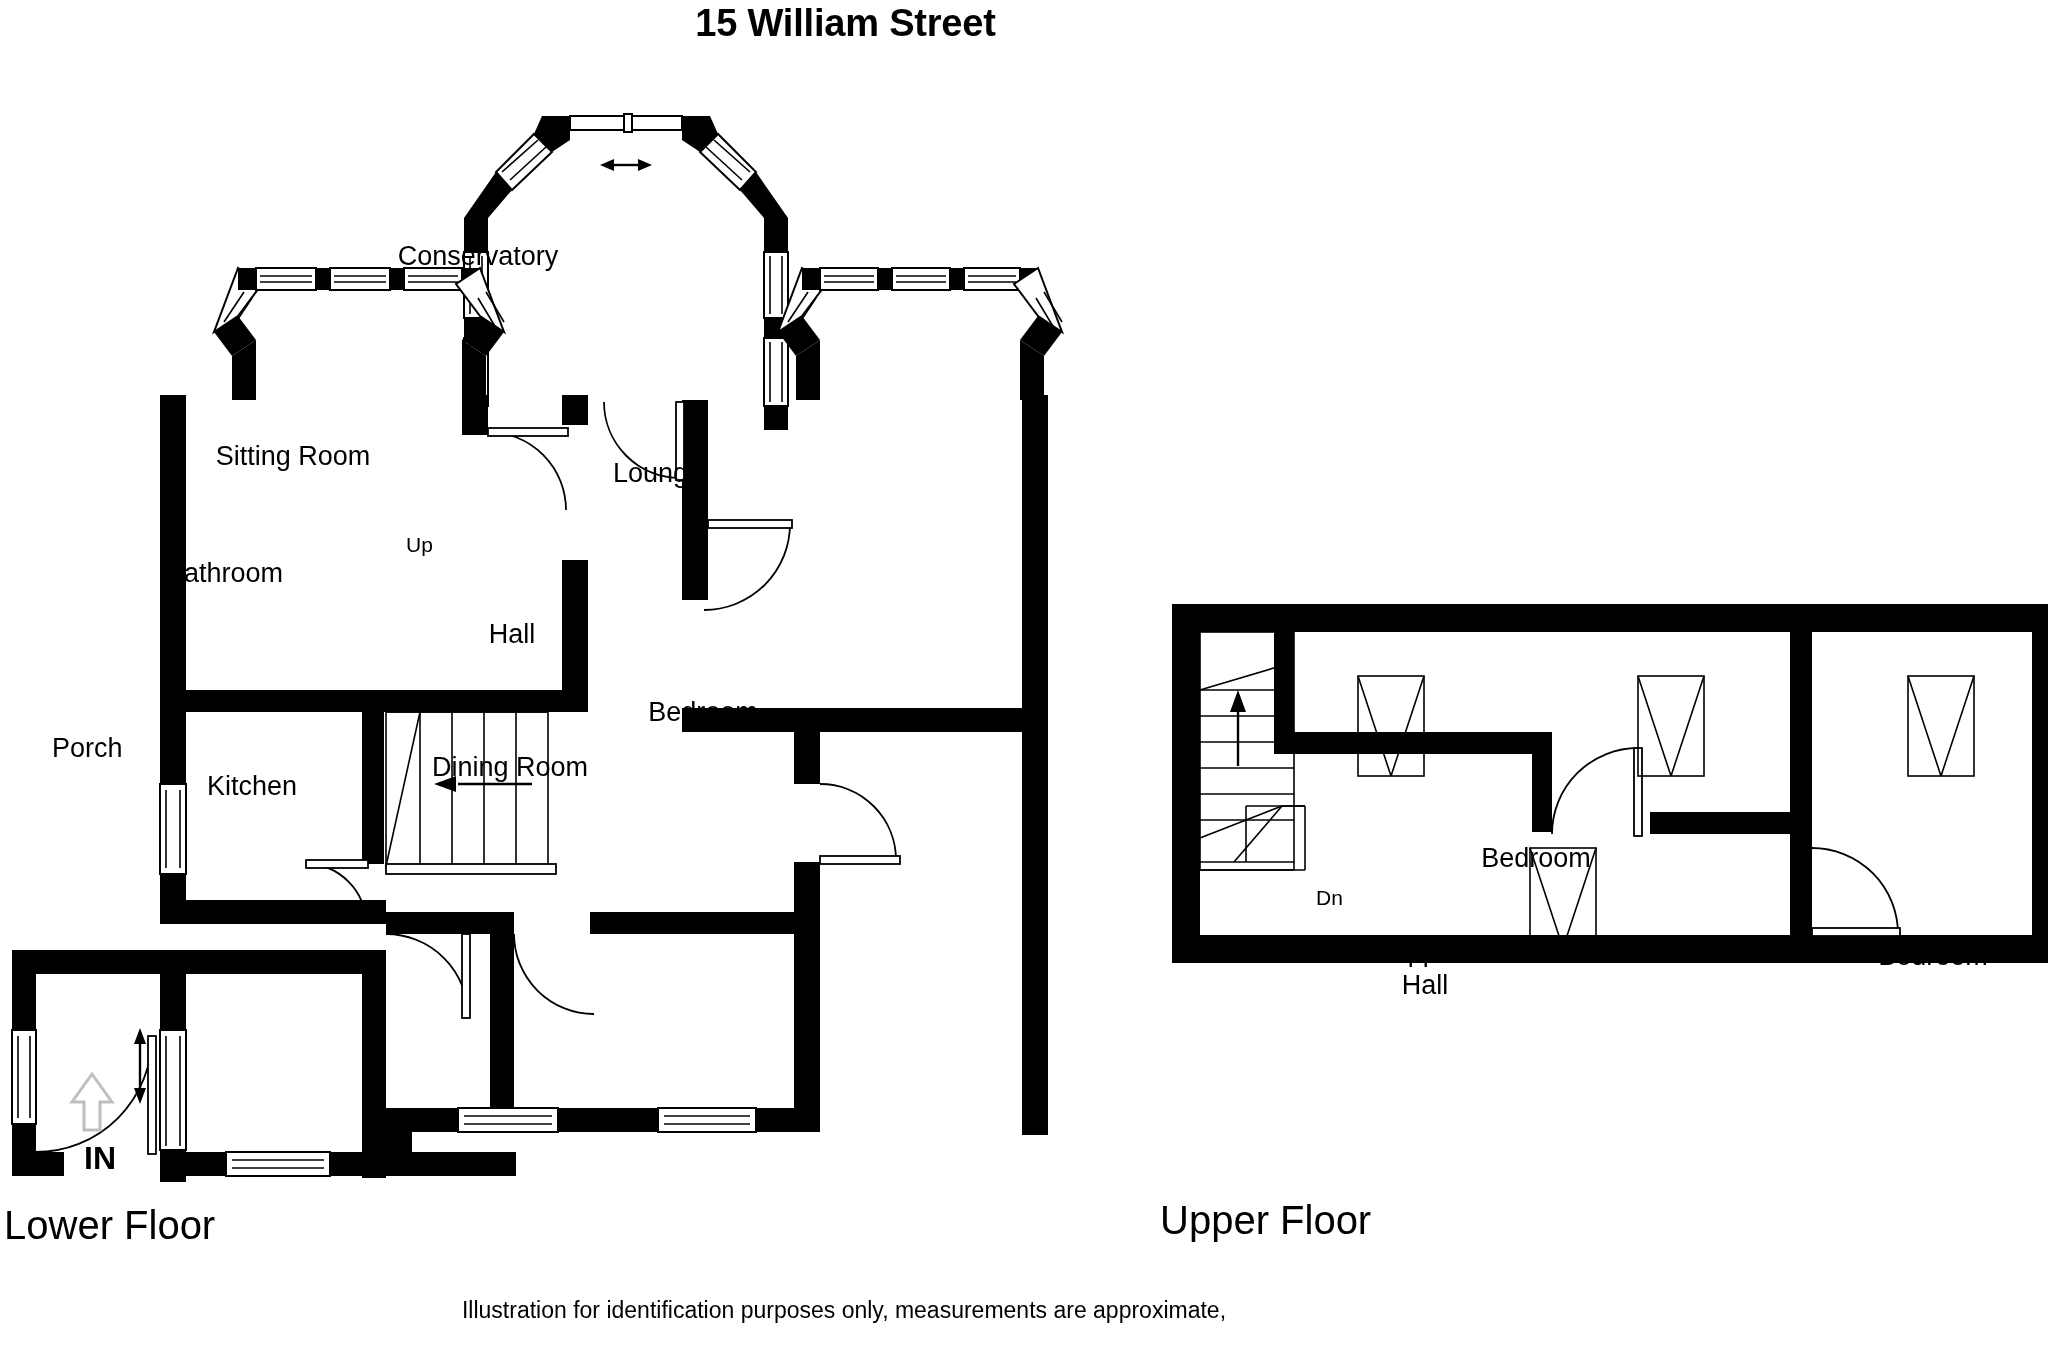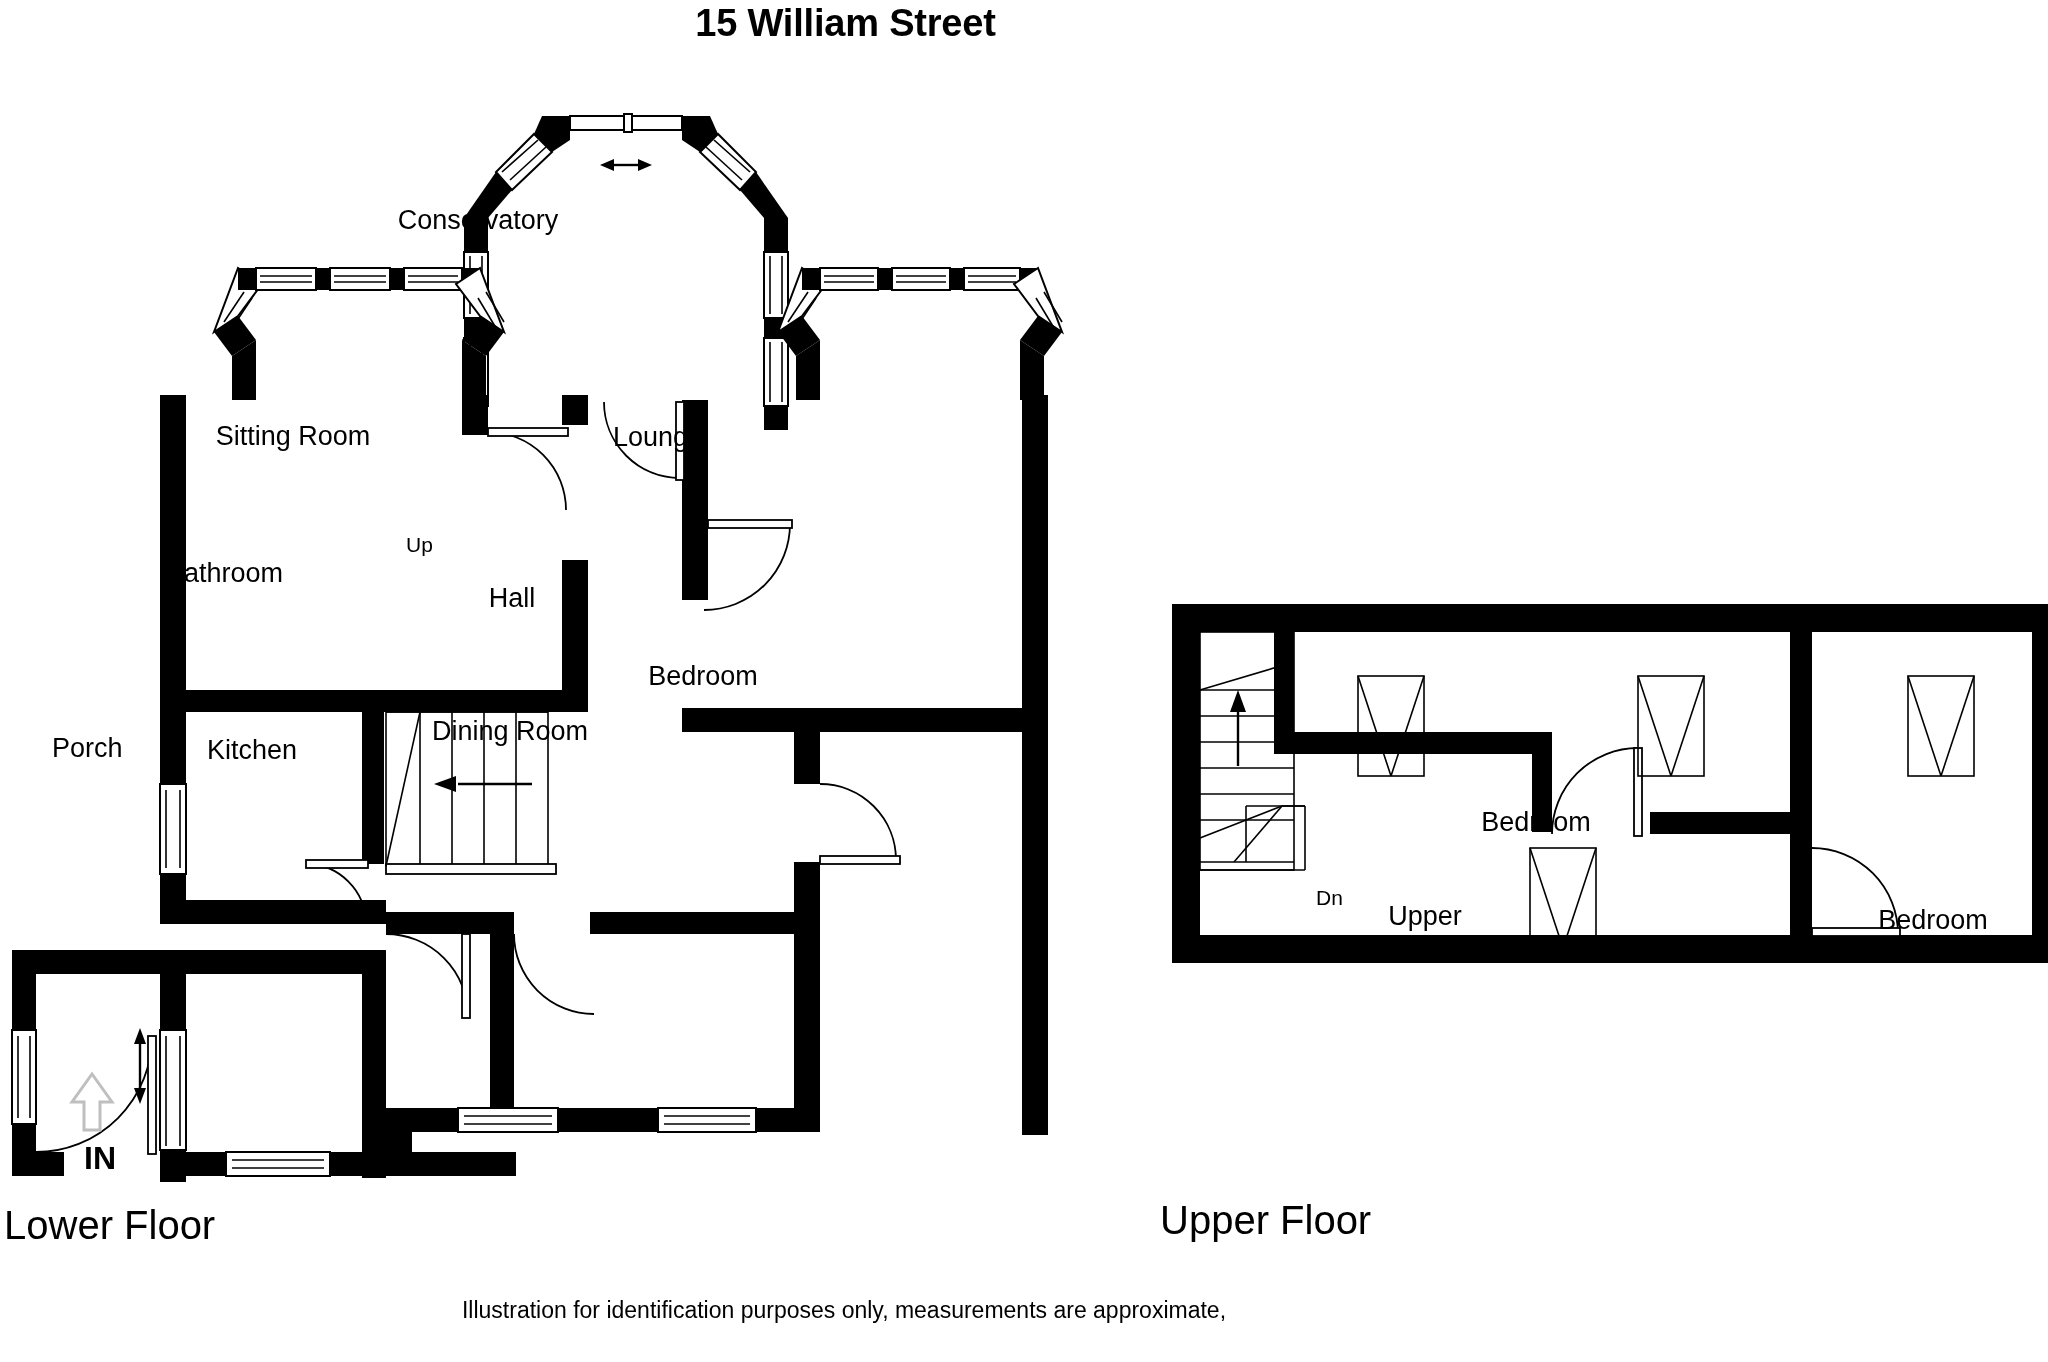--- a/index.html
+++ b/index.html
@@ -46,21 +46,21 @@
   .arrowline { stroke: #000000; stroke-width: 2.4; fill: none; }
   .stairline { stroke: #000000; stroke-width: 1.6; fill: none; }
   .inarrow { fill: #ffffff; stroke: #bfbfbf; stroke-width: 3; }
 
   .room-label {
     position: absolute;
     font-size: 27px;
     white-space: nowrap;
     line-height: 33px;
   }
-  .room-label.center { transform: translateX(-50%); text-align: center; }
+  .room-label.center { transform: translateX(-50%); text-align: center; margin-top: 36px; }
   .tiny-label {
     position: absolute;
     font-size: 21px;
     white-space: nowrap;
   }
   #in-label {
     position: absolute;
     font-size: 32px;
     font-weight: bold;
     left: 84px; top: 1140px;
@@ -299,21 +299,21 @@
     <rect class="leaf" x="386" y="864" width="170" height="10"></rect>
 
     <line class="stairline" x1="386" y1="866" x2="420" y2="712"></line>
 
     <line class="arrowline" x1="458" y1="784" x2="532" y2="784"></line>
     <polygon class="wall" points="434,784 456,776 456,792"></polygon>
   </g>
 </svg>
 
 <div class="room-label center" style="left:478px; top:204px;">Conservatory</div>
-<div class="room-label center" style="left:293px; top:420px;">Sitting Room</div>
+<div class="room-label center" style="left:293px; top:404px;">Sitting Room</div>
 <div class="room-label center" style="left:658px; top:421px;">Lounge</div>
 <div class="room-label" style="left:166px; top:557px;">Bathroom</div>
 <div class="room-label center" style="left:512px; top:582px;">Hall</div>
 <div class="room-label" style="left:52px; top:732px;">Porch</div>
 <div class="room-label center" style="left:252px; top:734px;">Kitchen</div>
 <div class="room-label center" style="left:510px; top:715px;">Dining Room</div>
 <div class="room-label center" style="left:703px; top:660px;">Bedroom</div>
 <div class="tiny-label" style="left:406px; top:533px;">Up</div>
 
 <svg class="plan" id="in-arrow-svg" width="200" height="80" style="left:48px; top:1072px;">

